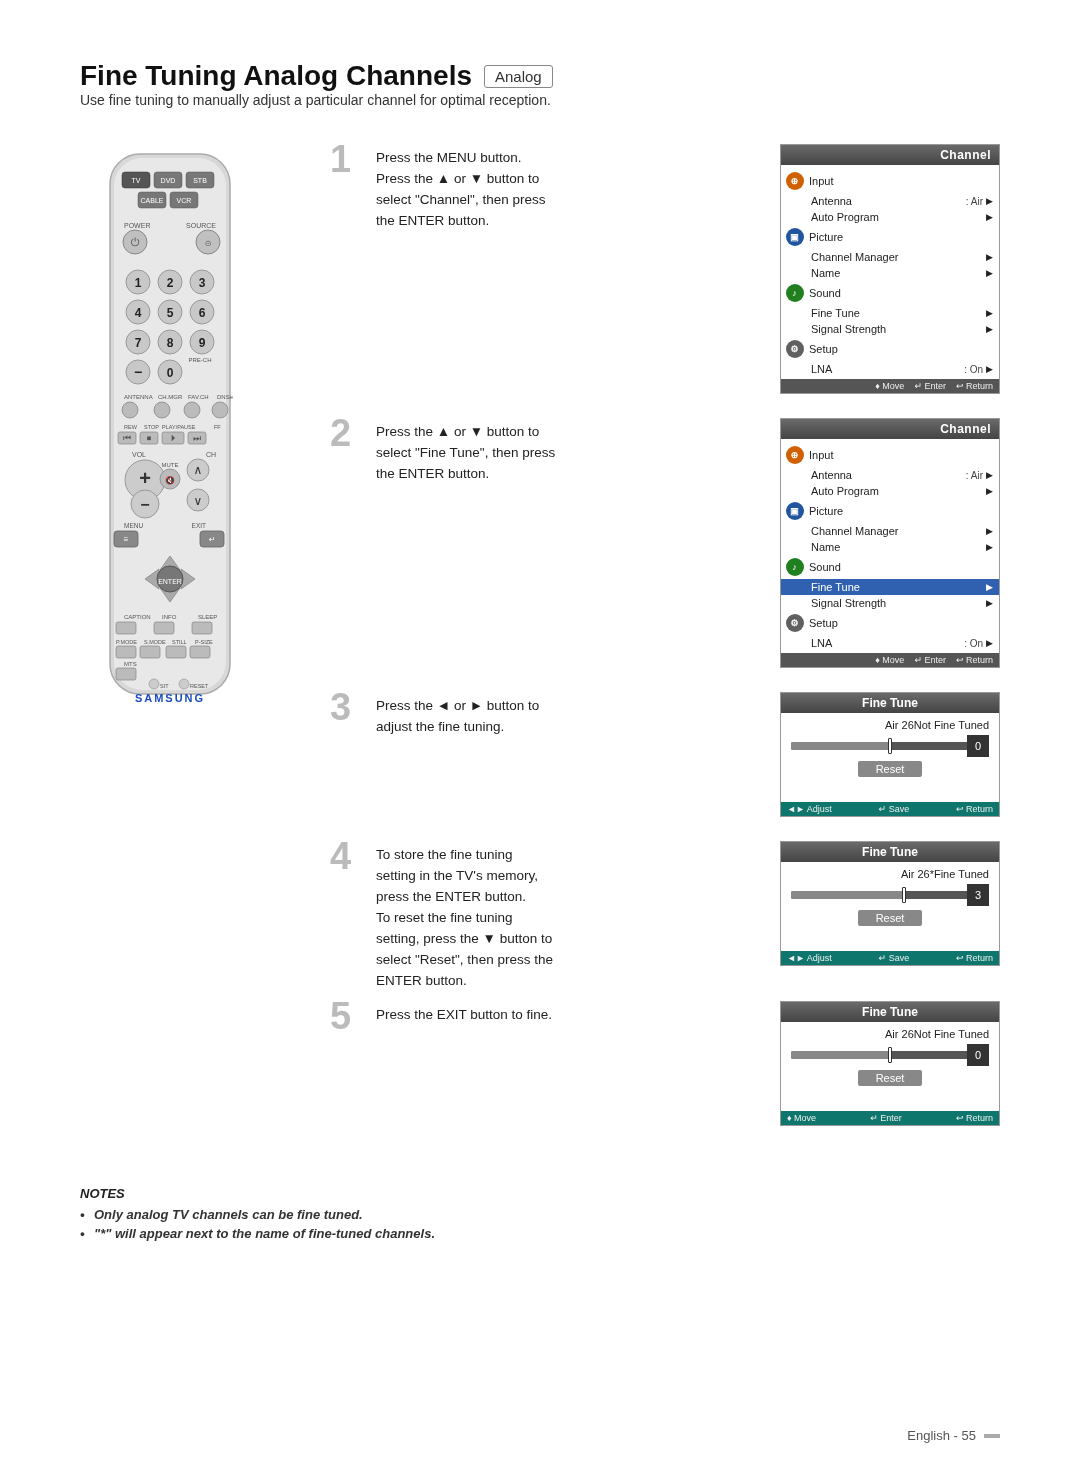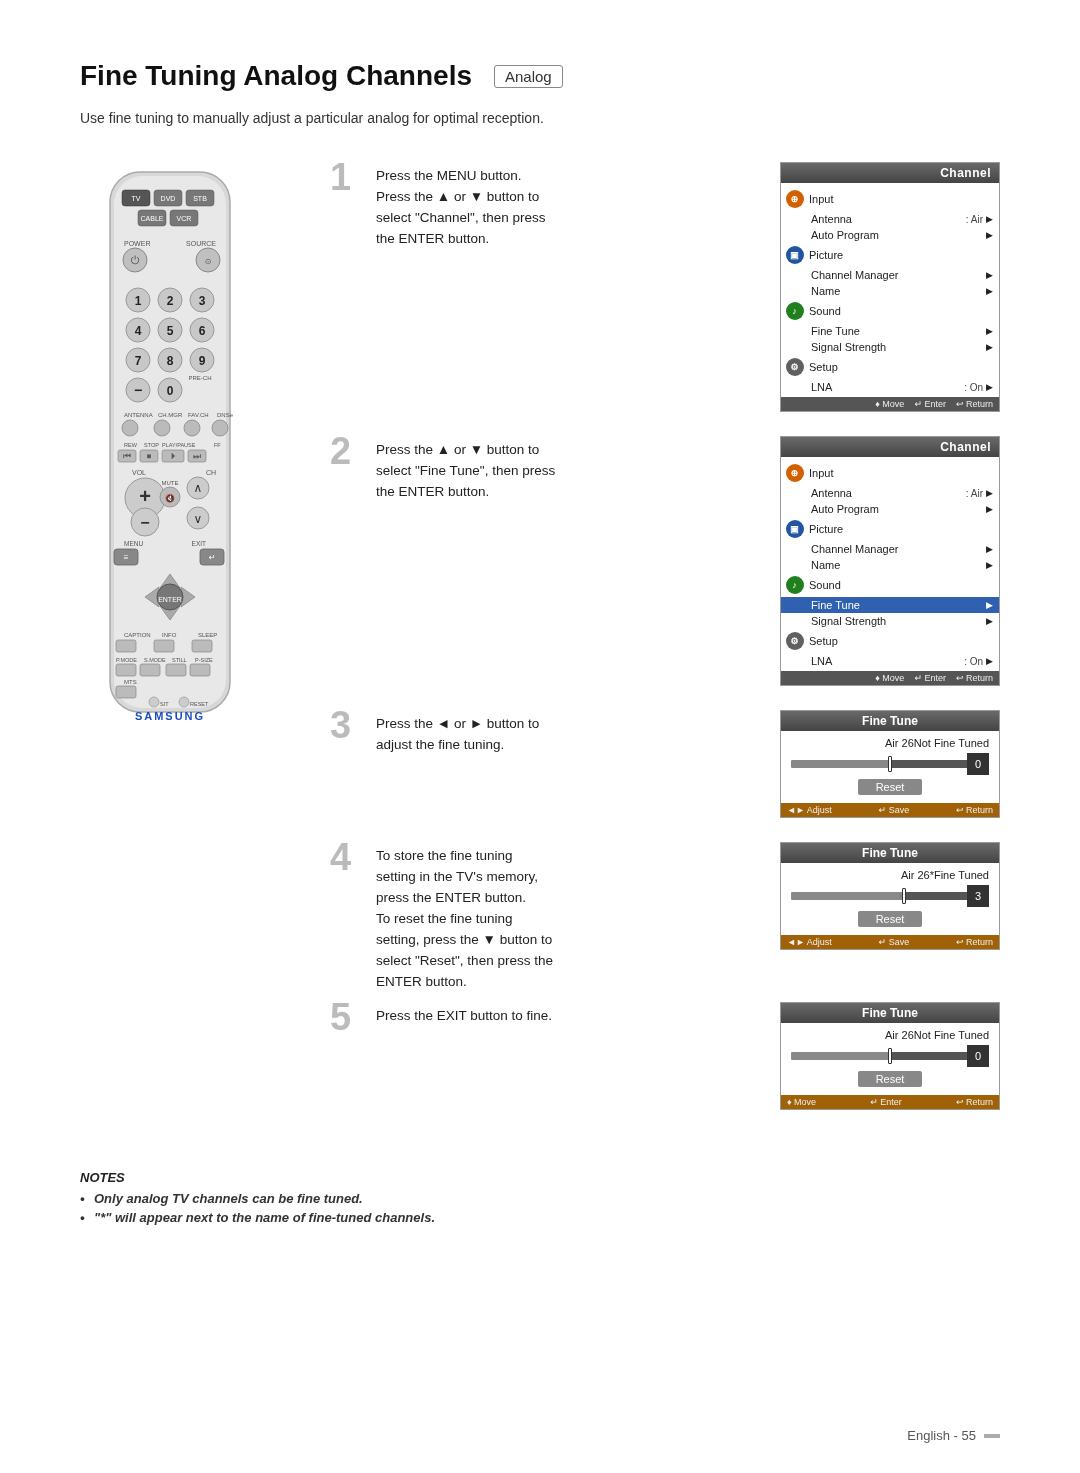--- a/index.html
+++ b/index.html
@@ -14,22 +14,21 @@
     }
 
     .page-container {
       padding: 60px 80px 60px 80px;
     }
 
     
     .page-title-row {
       display: flex;
       align-items: center;
-      gap: 22px;
-      margin-bottom: 18px;
+      gap: 12px;
     }
     .page-title {
       font-size: 28px;
       font-weight: bold;
       color: #111;
     }
     .analog-badge {
       border: 1.5px solid #888;
       border-radius: 3px;
       padding: 2px 10px;
@@ -252,27 +251,28 @@
       background: #888;
       color: #fff;
       border: none;
       padding: 2px 18px;
       font-size: 11px;
       cursor: pointer;
       border-radius: 2px;
     }
 
     .fine-tune-footer {
-      background: #a16207;
+      background: #0f766e;
       color: #eee;
       font-size: 9px;
       padding: 2px 6px;
       display: flex;
       gap: 8px;
       justify-content: space-between;
+      margin-top: 17px;
     }
 
     
     .notes-section {
       margin-top: 36px;
     }
 
     .notes-title {
       font-size: 13px;
       font-weight: bold;
@@ -345,21 +345,21 @@
 </head>
 <body>
 
 <div class="page-container">
 
   <div class="page-title-row">
     <h1 class="page-title">Fine Tuning Analog Channels</h1>
     <span class="analog-badge">Analog</span>
   </div>
 
-  <p class="subtitle">Use fine tuning to manually adjust a particular analog for optimal reception.</p>
+  <p class="subtitle">Use fine tuning to manually adjust a particular channel for optimal reception.</p>
 
   <div class="main-content">
 
     <div class="remote-col">
       <div class="remote-svg-container">
         <svg width="180" height="580" viewBox="0 0 180 580" xmlns="http://www.w3.org/2000/svg">
 
           <rect x="30" y="10" width="120" height="540" rx="30" ry="30" fill="#d8d8d8" stroke="#aaa" stroke-width="1.5"></rect>
           <rect x="34" y="14" width="112" height="532" rx="28" ry="28" fill="#e8e8e8" stroke="none"></rect>
 

